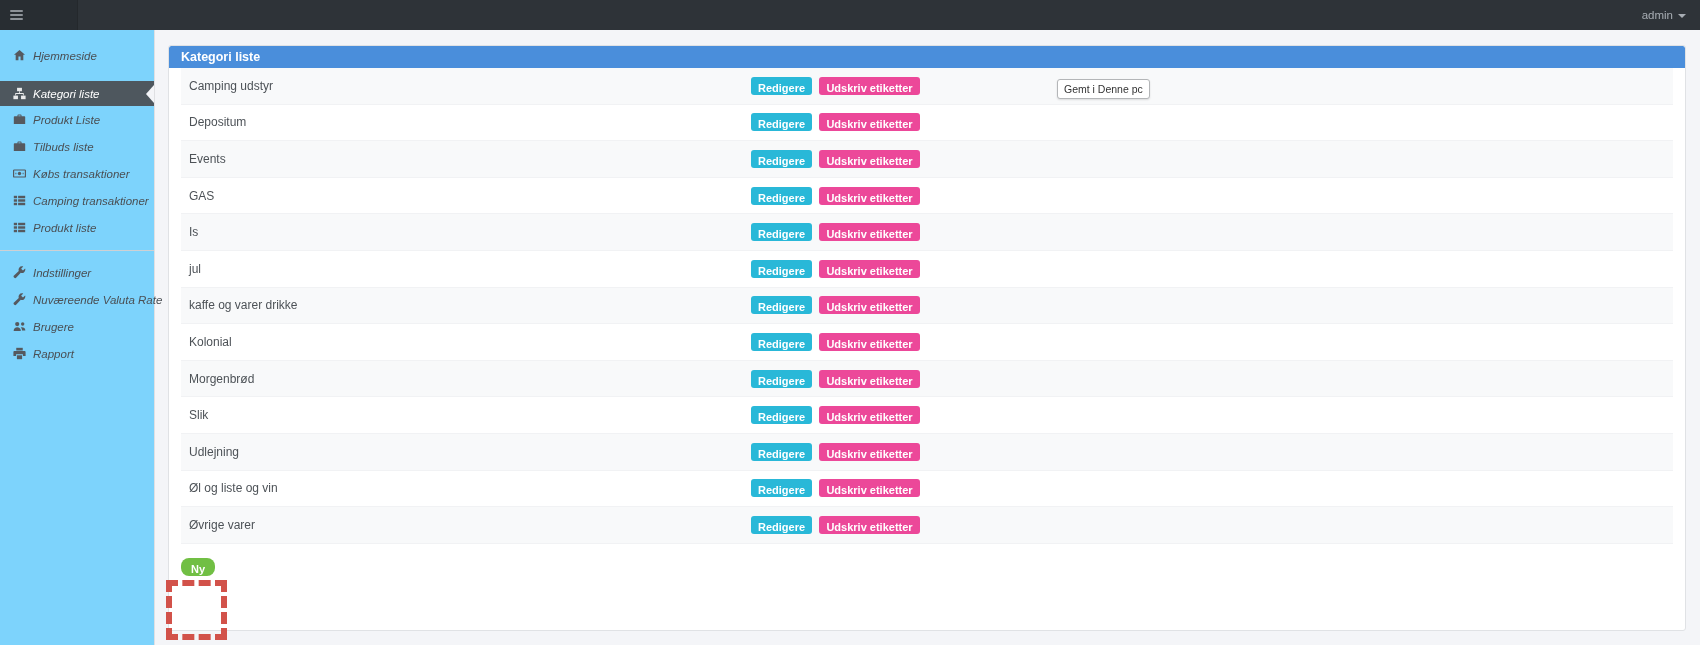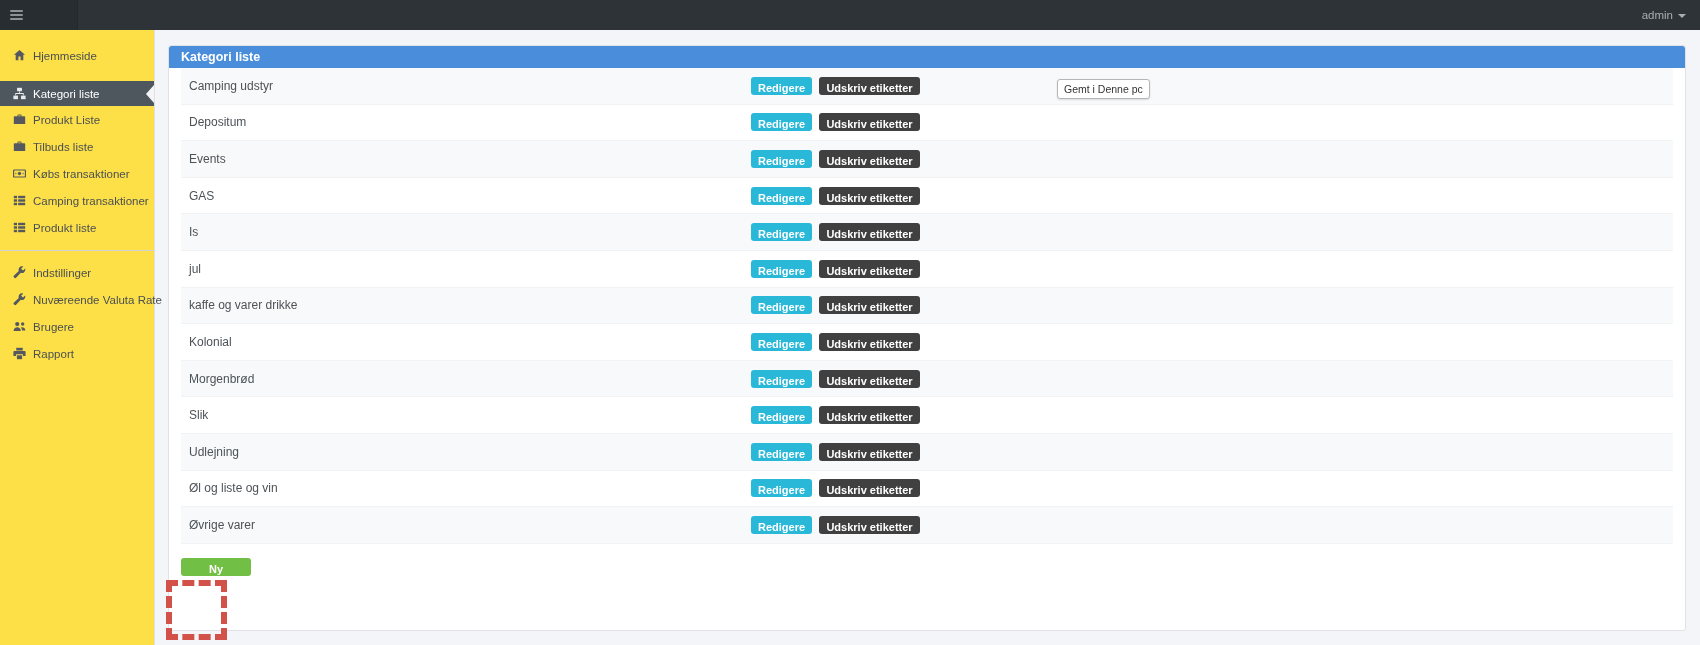--- a/index.html
+++ b/index.html
@@ -30,21 +30,21 @@
     color: #a7adb3; font-size: 11.5px; cursor: pointer;
   }
   .caret-down {
     display: inline-block; width: 0; height: 0; margin-left: 5px; vertical-align: middle;
     border-left: 4px solid transparent; border-right: 4px solid transparent;
     border-top: 4px solid #a7adb3;
   }
   
   .sidebar {
     position: absolute; left: 0; top: 30px; width: 155px; height: 615px;
-    background: #fde047; border-right: 1px solid #dfe0e3; padding-top: 9px;
+    background: #7dd3fc; border-right: 1px solid #dfe0e3; padding-top: 9px; font-style: italic;
   }
   .side-item {
     height: 27px; display: flex; align-items: center; padding-left: 10px;
     color: #4a4f54; font-size: 11.5px; cursor: pointer; position: relative;
   }
   .side-item.first { height: 33px; margin-bottom: 9px; }
   .side-item .sicon { width: 18px; display: inline-flex; justify-content: center; color: #55595f; flex: 0 0 18px; }
   .side-item .slabel { margin-left: 5px; white-space: nowrap; }
   .side-item.active {
     background: #4e575e; color: #ffffff; height: 25px;
@@ -80,23 +80,23 @@
   }
   .trow.stripe { background: #f8f9fa; }
   .cell-actions { position: absolute; left: 570px; top: 50%; transform: translateY(-50%); white-space: nowrap; }
   .btn {
     display: inline-block; height: 18px; padding: 0 7px; border: none; border-radius: 3px;
     color: #ffffff; font-family: "Liberation Sans", sans-serif;
     font-size: 11px; font-weight: 700; line-height: 23px; cursor: pointer;
     margin-right: 4px; vertical-align: middle;
   }
   .btn-edit { background: #29b8d8; }
-  .btn-print { background: #404040; }
+  .btn-print { background: #ec4899; }
   .panel-footer { margin: 14px 0 0 12px; }
-  .btn-new { background: #71bf44; padding: 0 28px; }
+  .btn-new { background: #71bf44; padding: 0 10px; border-radius: 8px; }
   
   .tooltip-box {
     position: absolute; left: 1009px; top: 79px; z-index: 20;
     background: #ffffff; border: 1px solid #b4b6b8; border-radius: 3px;
     padding: 3px 6px; font-size: 10.5px; color: #333;
     box-shadow: 0 1px 2px rgba(0,0,0,0.12); white-space: nowrap; margin-left: 48px;
   }
   
   .annotation-box {
     position: absolute; left: 166px; top: 580px; width: 61px; height: 60px;

